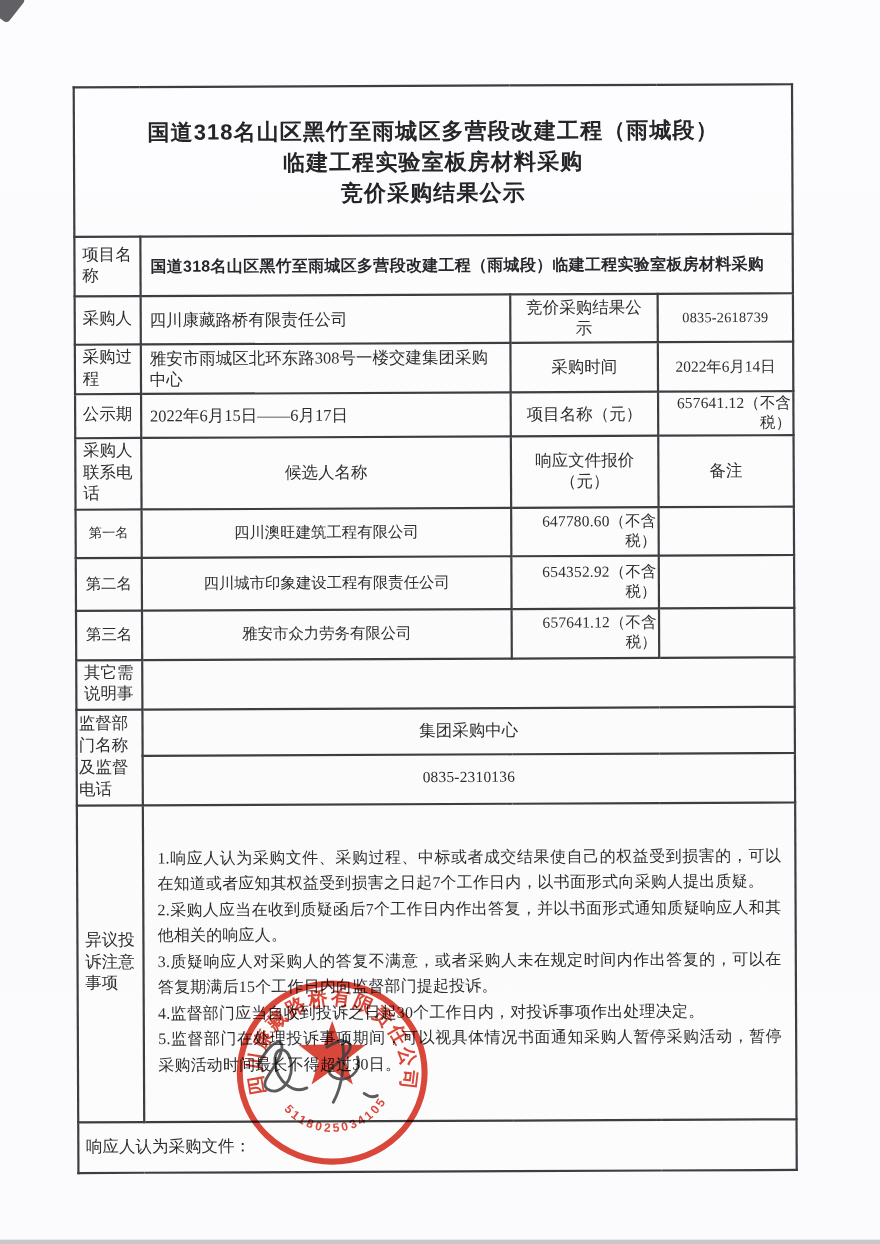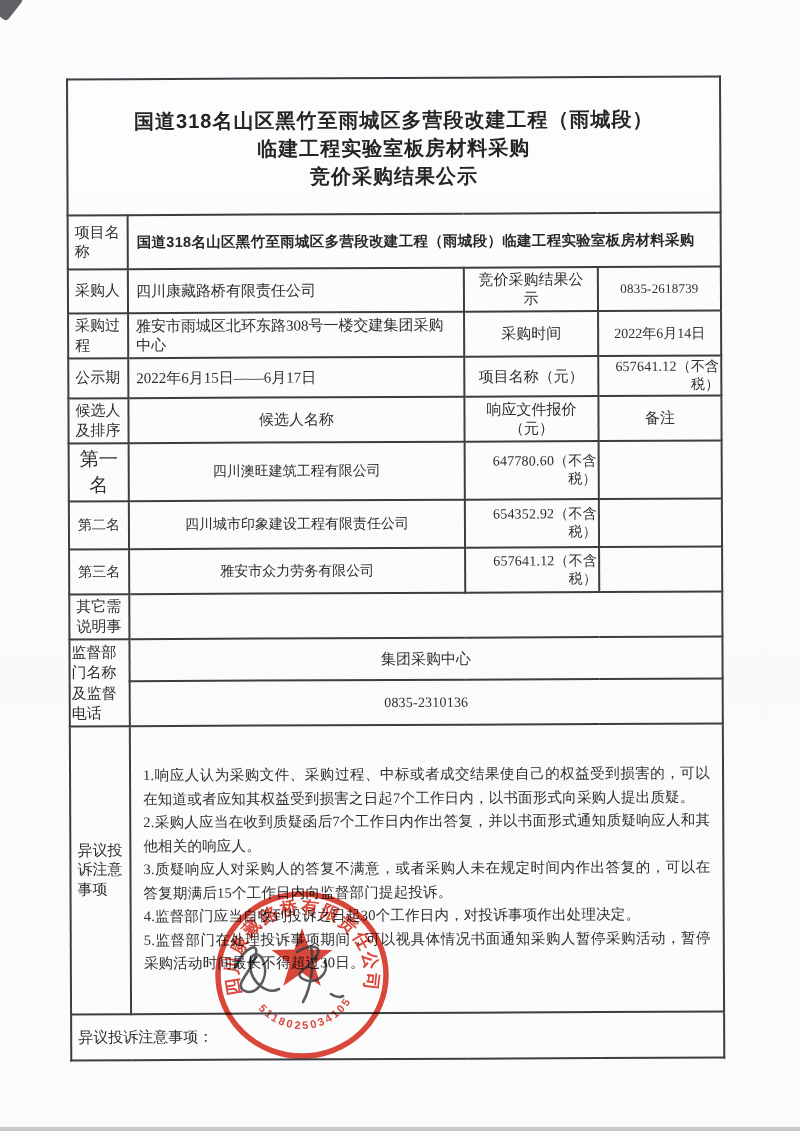--- a/index.html
+++ b/index.html
@@ -83,27 +83,27 @@
         <td class="val ctr">采购时间</td>
         <td class="val ctr" style="font-size:14px">2022年6月14日</td>
       </tr>
       <tr style="height:36px">
         <td class="lbl">公示期</td>
         <td class="val">2022年6月15日——6月17日</td>
         <td class="val ctr">项目名称（元）</td>
         <td class="price">657641.12（不含税）</td>
       </tr>
       <tr style="height:40px">
-        <td class="lbl">候选人及排序</td>
+        <td class="lbl">采购人联系电话</td>
         <td class="val ctr">候选人名称</td>
         <td class="val ctr">响应文件报价（元）</td>
         <td class="val ctr">备注</td>
       </tr>
       <tr style="height:44px">
-        <td class="val ctr" style="font-size:19px">第一名</td>
+        <td class="val ctr" style="font-size:12px">第一名</td>
         <td class="val ctr" style="font-size:14px">四川澳旺建筑工程有限公司</td>
         <td class="price">647780.60（不含税）</td>
         <td class="val ctr"></td>
       </tr>
       <tr style="height:48px">
         <td class="val ctr" style="font-size:14px">第二名</td>
         <td class="val ctr" style="font-size:14px">四川城市印象建设工程有限责任公司</td>
         <td class="price">654352.92（不含税）</td>
         <td class="val ctr"></td>
       </tr>
@@ -129,21 +129,21 @@
         <td colspan="3" class="notice-cell">
           <div class="notice-par">1.响应人认为采购文件、采购过程、中标或者成交结果使自己的权益受到损害的，可以在知道或者应知其权益受到损害之日起7个工作日内，以书面形式向采购人提出质疑。</div>
           <div class="notice-par">2.采购人应当在收到质疑函后7个工作日内作出答复，并以书面形式通知质疑响应人和其他相关的响应人。</div>
           <div class="notice-par">3.质疑响应人对采购人的答复不满意，或者采购人未在规定时间内作出答复的，可以在答复期满后15个工作日内向监督部门提起投诉。</div>
           <div class="notice-par">4.监督部门应当自收到投诉之日起30个工作日内，对投诉事项作出处理决定。</div>
           <div class="notice-par">5.监督部门在处理投诉事项期间，可以视具体情况书面通知采购人暂停采购活动，暂停采购活动时间最长不得超过30日。</div>
         </td>
       </tr>
       <tr style="height:46px">
         <td colspan="4" class="sig-cell">
-          <span>异议投诉注意事项：</span>
+          <span>响应人认为采购文件：</span>
         </td>
       </tr>
     </tbody>
   </table>
 
   <svg class="stamp" viewBox="0 0 180 172">
     <defs>
       <path id="arcTop" d="M 28.9 106.2 A 64 62 0 1 1 149.1 106.2" fill="none"></path>
       <path id="arcBottom" d="M 40.5 112 A 56 54 0 0 0 137.5 112" fill="none"></path>
     </defs>

